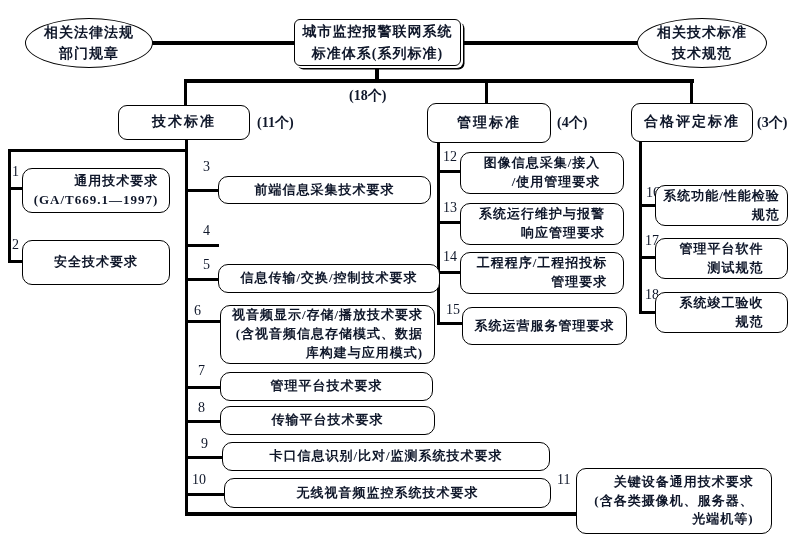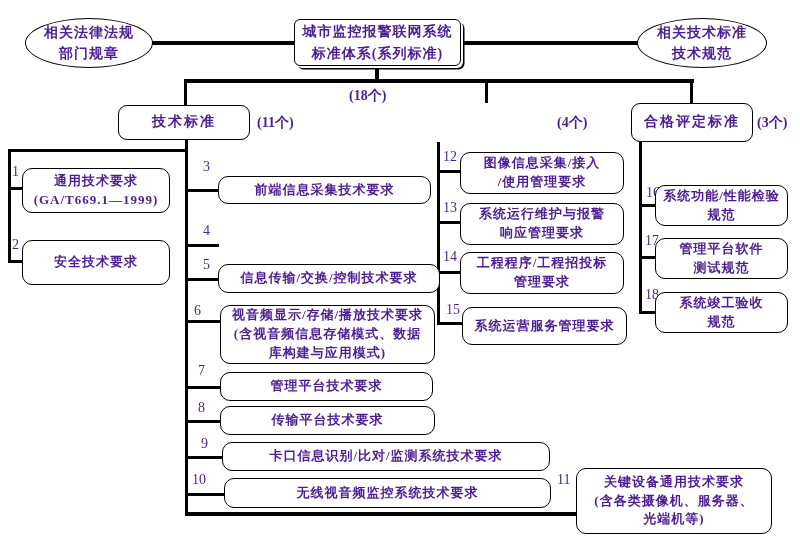--- a/index.html
+++ b/index.html
@@ -1,28 +1,28 @@
 <!DOCTYPE html>
 <html lang="zh"><head>
 <meta charset="utf-8">
 <style>
   html,body{margin:0;padding:0;background:#fff;}
   *{box-sizing:border-box;}
   #canvas{
     position:relative;width:800px;height:544px;background:#ffffff;overflow:hidden;
-    font-family:"Liberation Serif","DejaVu Serif",serif;color:#4c1d95;
+    font-family:"Liberation Serif","DejaVu Serif",serif;color:#0f172a;
   }
   .ln{position:absolute;background:#000;}
   .node{
     position:absolute;border:1.5px solid #000;background:#fff;
     display:flex;align-items:center;justify-content:center;
     text-align:center;white-space:pre-line;font-weight:bold;
     font-size:13px;line-height:1.45;letter-spacing:1px;
   }
-  .rounded{border-radius:10px;}
+  .rounded{border-radius:10px;text-align:right;}
   .hdr{border-radius:9px;font-size:14px;letter-spacing:2px;}
   .ellipse{border-radius:50%;font-size:14px;line-height:1.5;}
   .root{
     border-radius:6px;font-size:14px;line-height:1.55;letter-spacing:1px;
     box-shadow:2px 2px 0 0 #fff,3.5px 3.5px 0 0 #000;
   }
   .num{
     position:absolute;font-size:14px;font-weight:normal;letter-spacing:0;
     line-height:1;background:#fff;padding:0 1px;
   }
@@ -73,27 +73,28 @@
   <div class="node ellipse" style="left:25px;top:18px;width:128px;height:50px">相关法律法规
 部门规章</div>
   <div class="node root" style="left:294px;top:19px;width:167px;height:47px">城市监控报警联网系统
 标准体系(系列标准)</div>
   <div class="node ellipse" style="left:637px;top:18px;width:130px;height:50px">相关技术标准
 技术规范</div>
   <div class="count" style="left:349px;top:89px">(18个)</div>
 
   <div class="node hdr" style="left:118px;top:105px;width:132px;height:35px">技术标准</div>
   <div class="count" style="left:257px;top:116px">(11个)</div>
+  <div class="node hdr" style="left:427px;top:103px;width:124px;height:40px">管理标准</div>
   <div class="count" style="left:557px;top:116px">(4个)</div>
   <div class="node hdr" style="left:631px;top:103px;width:122px;height:39px">合格评定标准</div>
   <div class="count" style="left:757px;top:116px">(3个)</div>
 
   <div class="num" style="left:11px;top:165px">1</div>
   <div class="node rounded" style="left:22px;top:168px;width:148px;height:45px">通用技术要求
-(GA/T669.1—1999)</div>
+(GA/T669.1—1997)</div>
   <div class="num" style="left:11px;top:238px">2</div>
   <div class="node rounded" style="left:22px;top:240px;width:148px;height:45px">安全技术要求</div>
 
   <div class="num" style="left:202px;top:160px">3</div>
   <div class="node rounded" style="left:218px;top:176px;width:213px;height:28px">前端信息采集技术要求</div>
   <div class="num" style="left:202px;top:224px">4</div>
   <div class="num" style="left:202px;top:258px">5</div>
   <div class="node rounded" style="left:218px;top:264px;width:222px;height:29px">信息传输/交换/控制技术要求</div>
   <div class="num" style="left:193px;top:304px">6</div>
   <div class="node rounded" style="left:220px;top:305px;width:215px;height:59px">视音频显示/存储/播放技术要求

